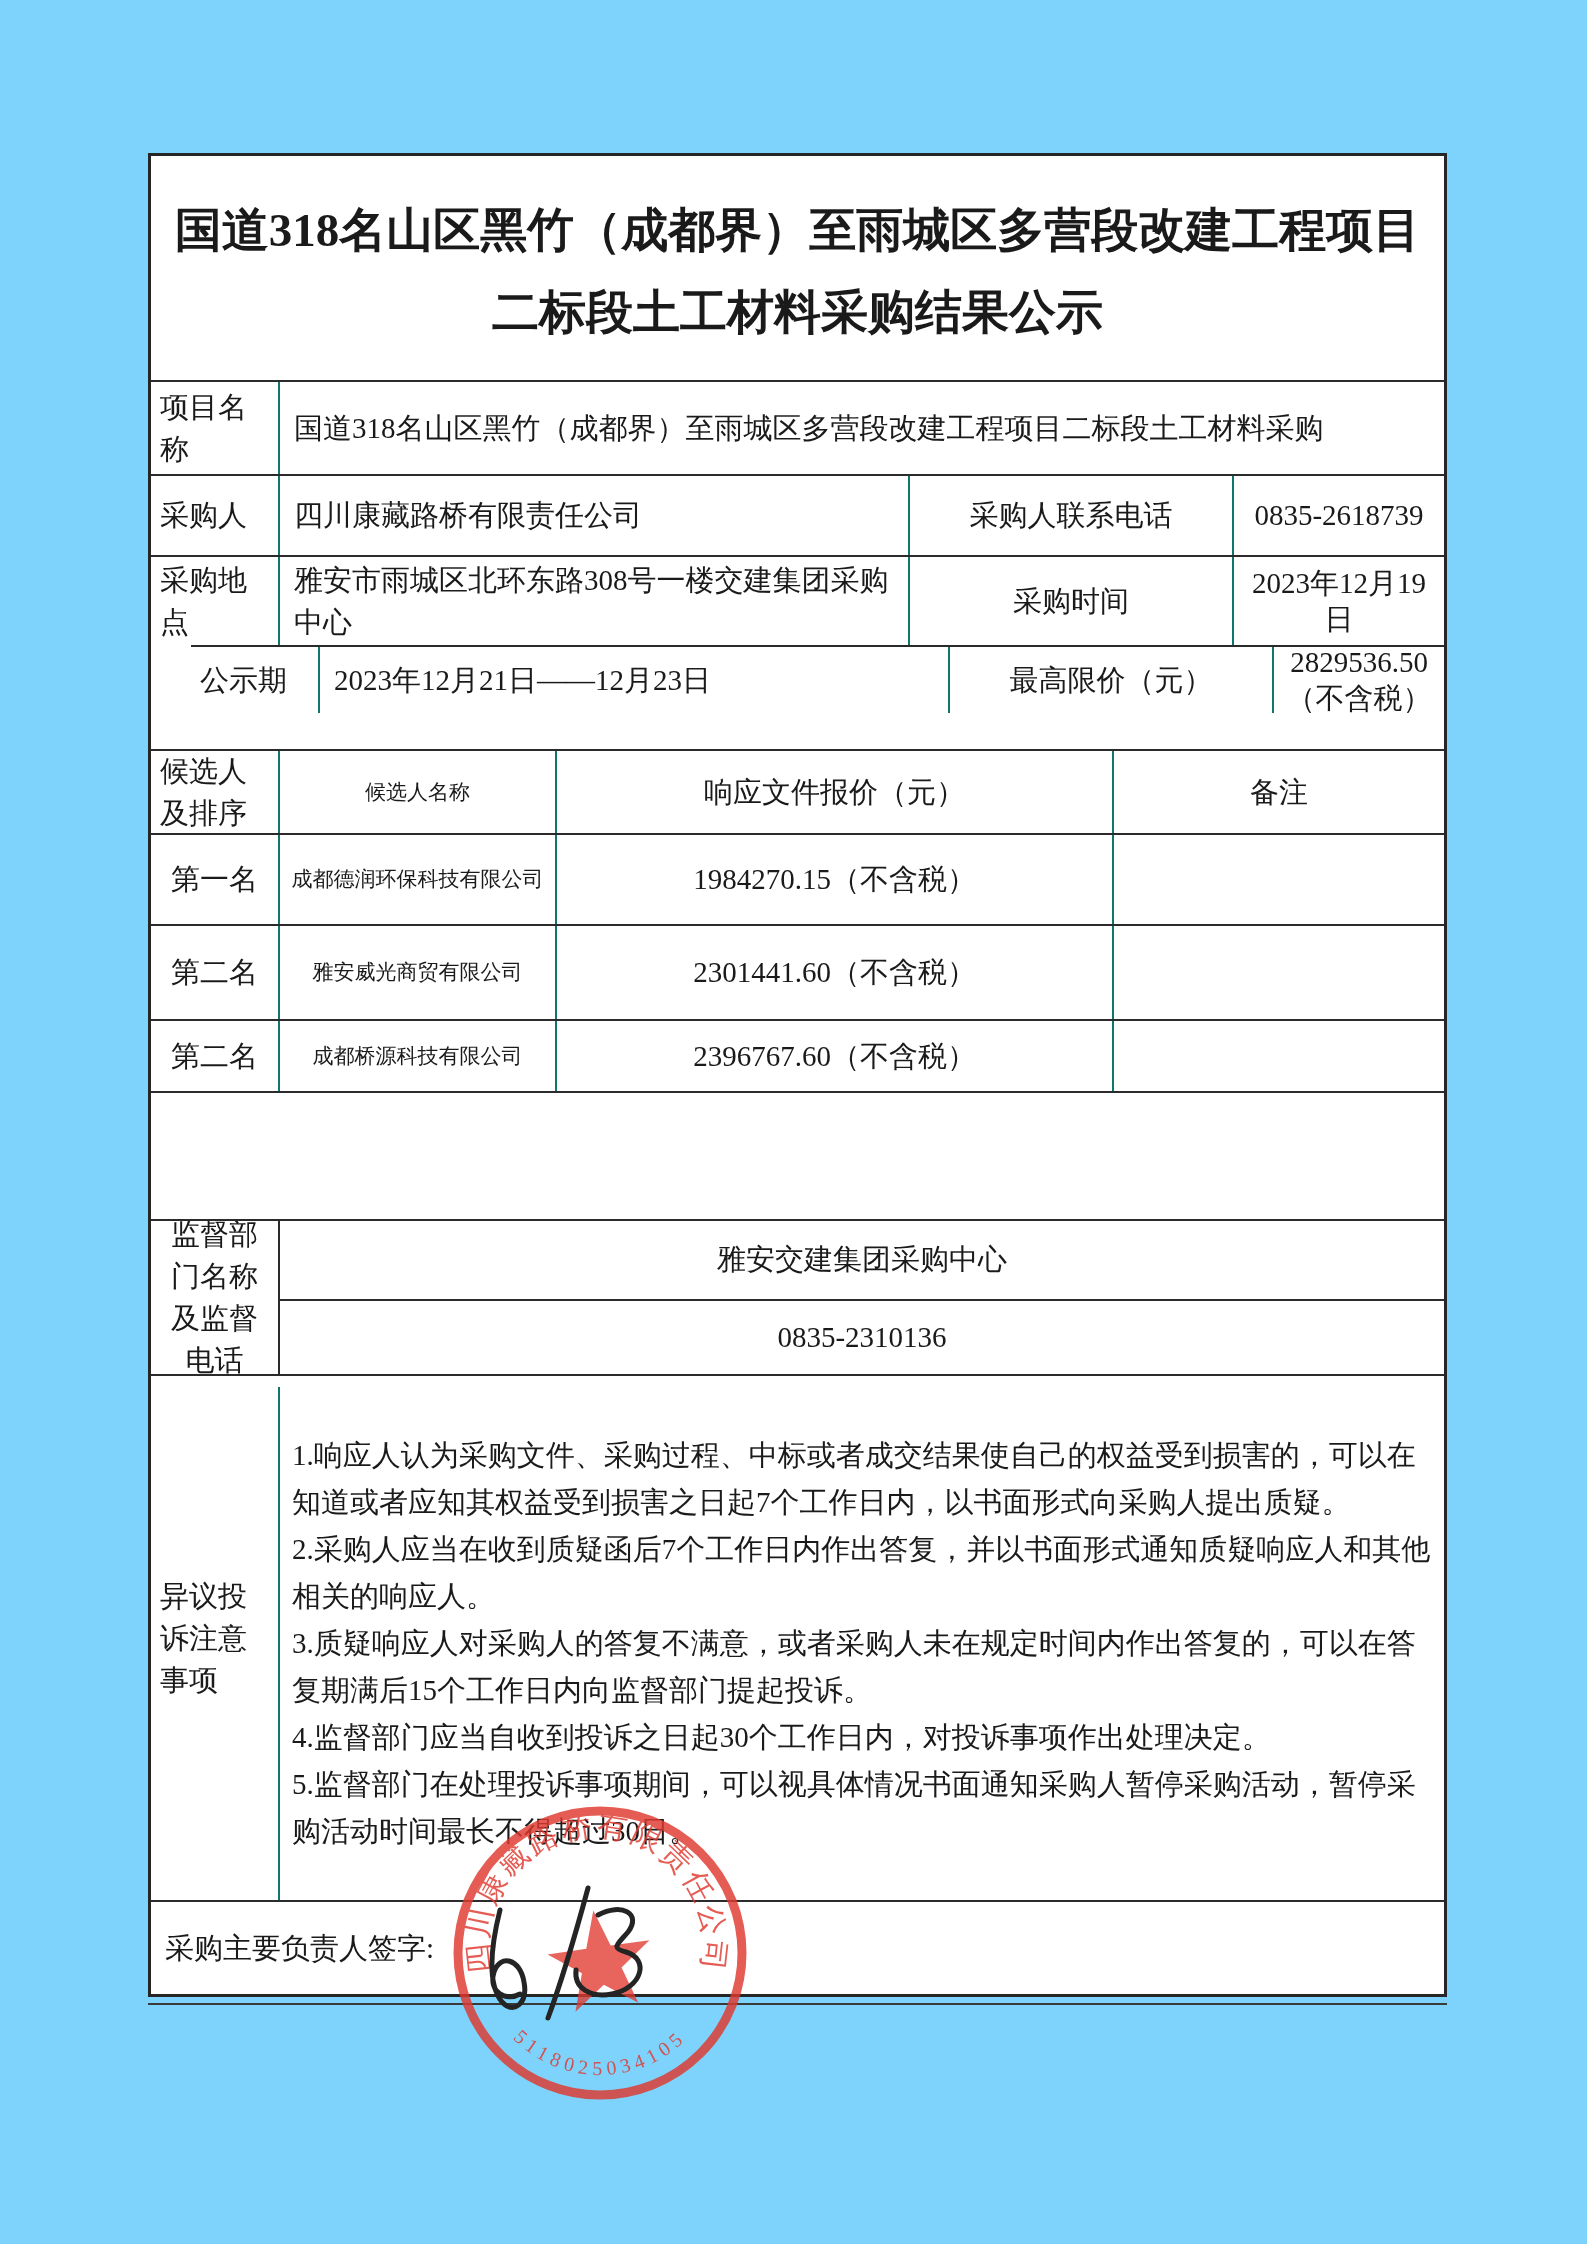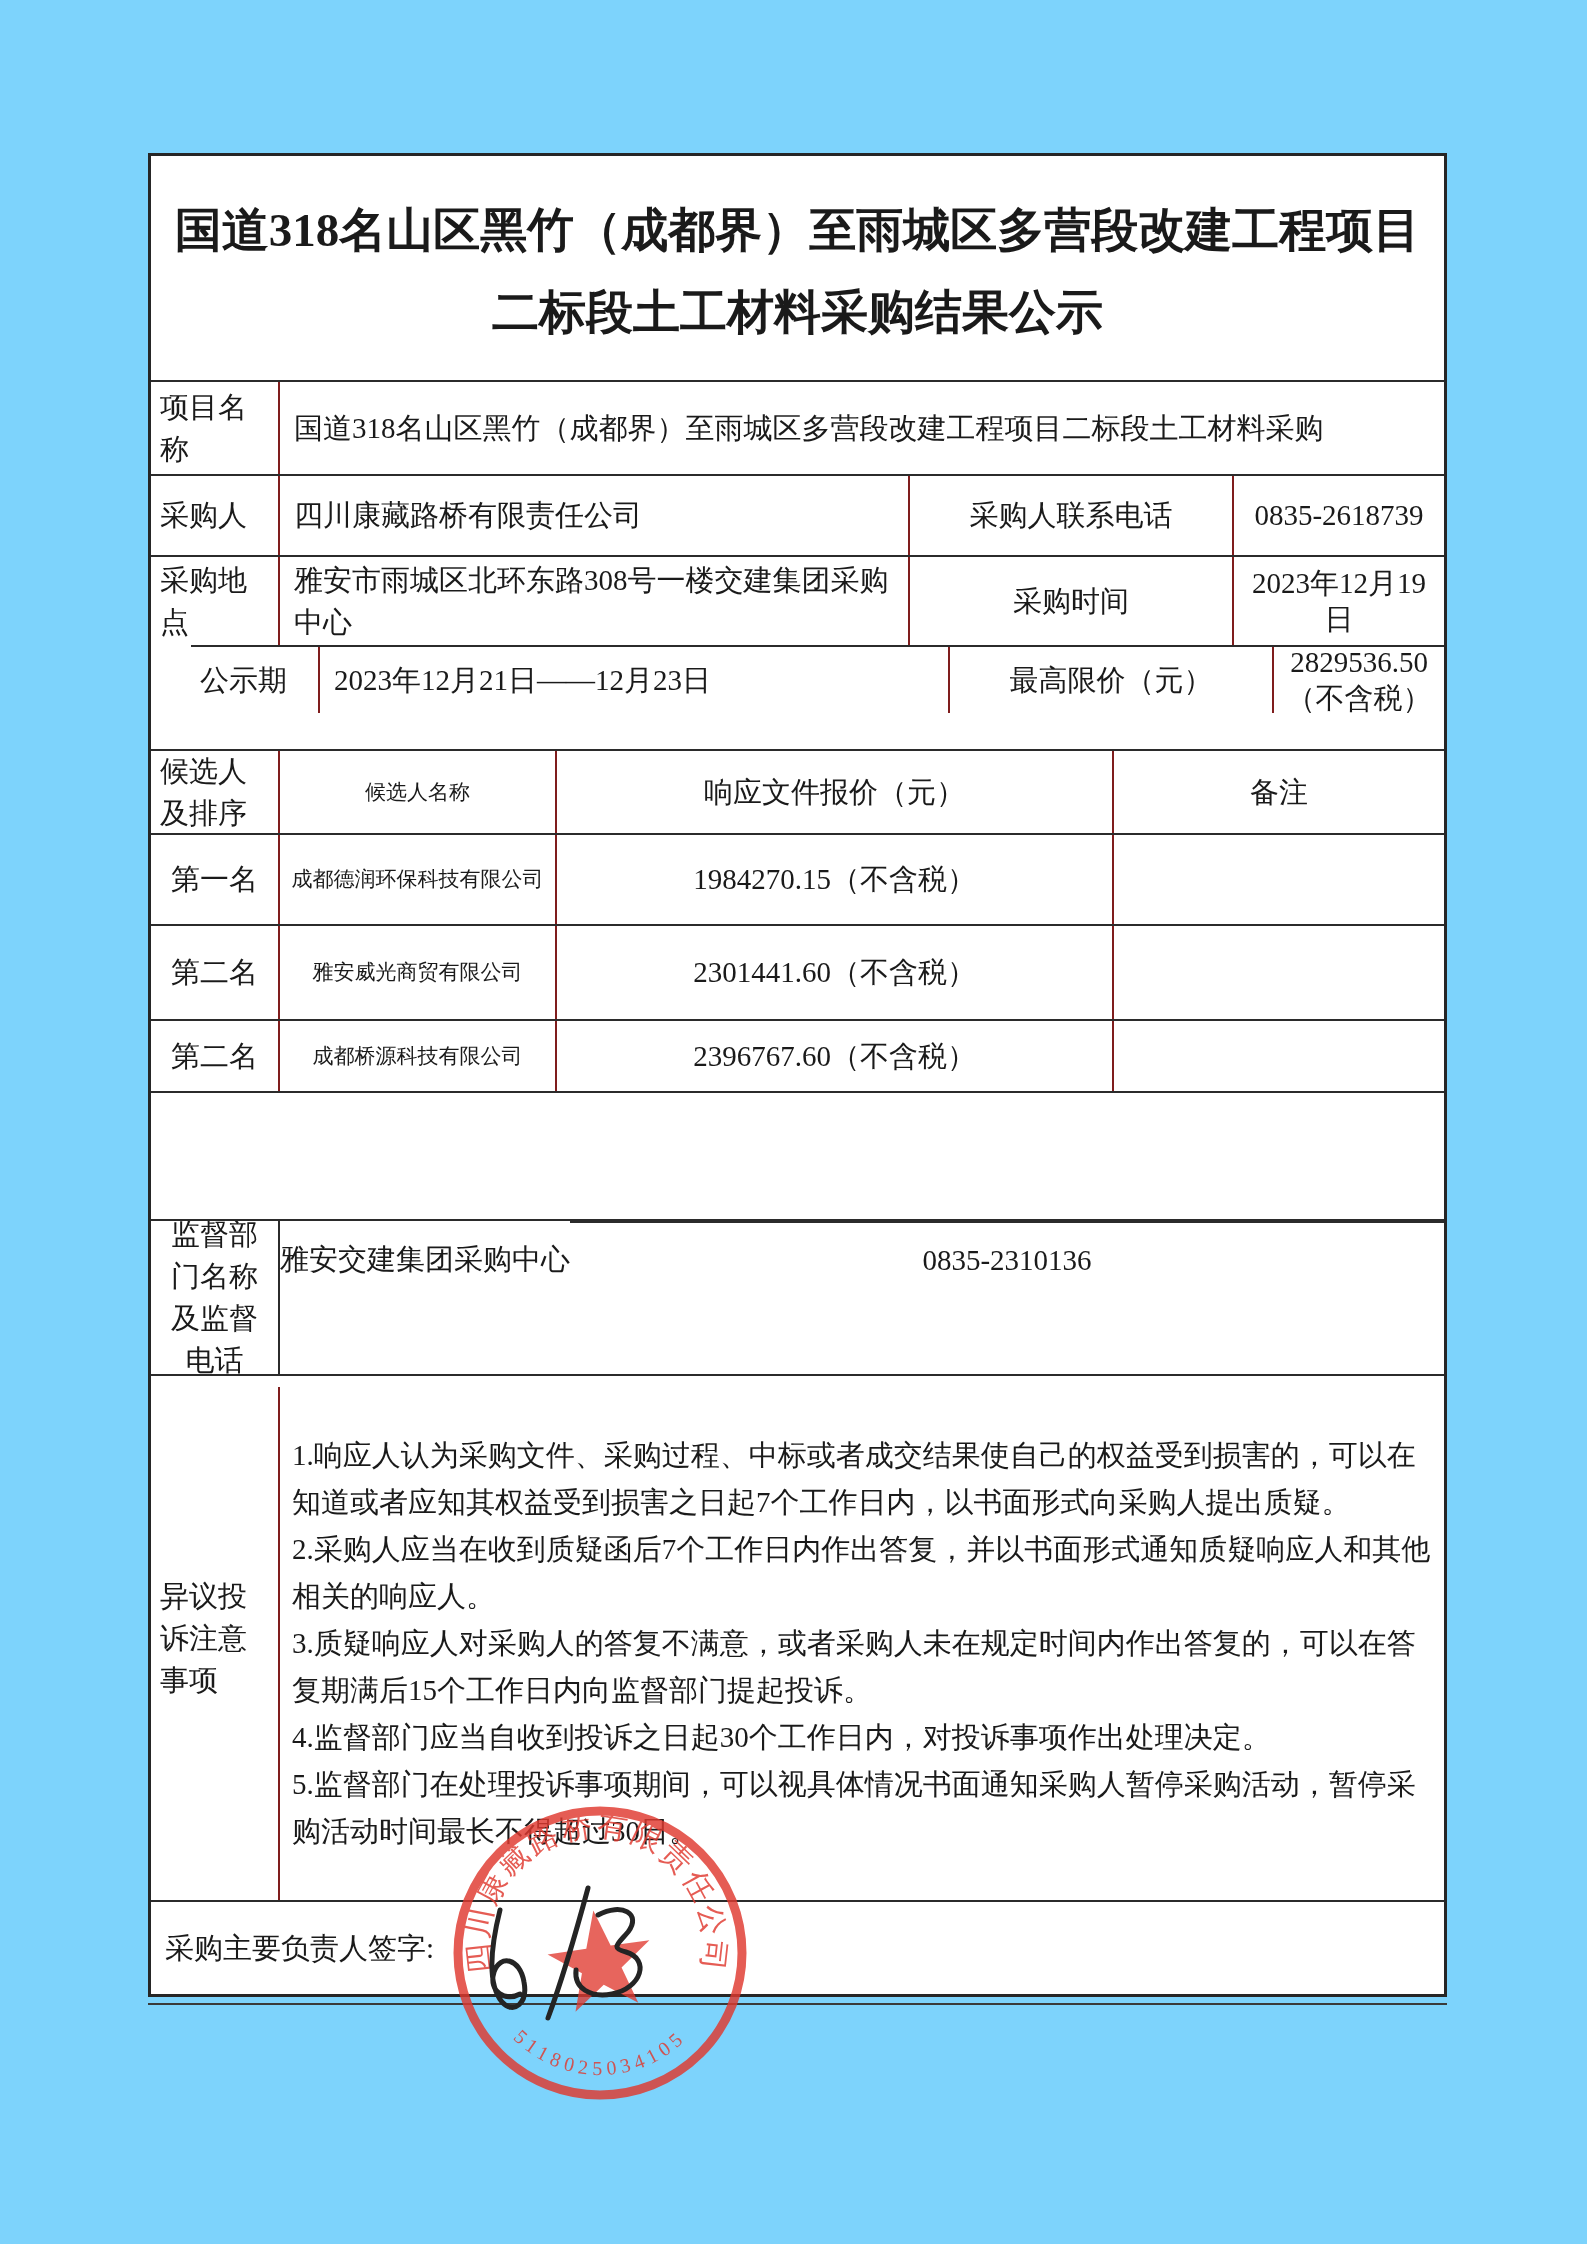--- a/index.html
+++ b/index.html
@@ -12,21 +12,21 @@
   .page{position:absolute;inset:0;background:#7dd3fc;}
 
   
   .tbl{
     position:absolute;left:148px;top:153px;width:1299px;height:1844px;
     border:3px solid #262626;box-sizing:border-box;background:#fff;
     display:flex;flex-direction:column;
   }
   .row{display:flex;flex-direction:row;box-sizing:border-box;border-top:2px solid #2b2b2b;}
   .row:first-child{border-top:none;}
-  .cell{box-sizing:border-box;border-left:2px solid #7f1d1d;display:flex;align-items:center;
+  .cell{box-sizing:border-box;border-left:2px solid #0f766e;display:flex;align-items:center;
         font-size:29px;line-height:1.45;overflow:hidden;}
   .cell:first-child{border-left:none;}
 
   .c-label{width:127px;flex:none;padding:4px 4px 4px 9px;justify-content:flex-start;text-align:left;}
   .c-rank{width:127px;flex:none;justify-content:center;text-align:center;}
   .c-v1{width:630px;flex:none;padding:4px 10px 4px 14px;justify-content:flex-start;text-align:left;}
   .c-l2{width:324px;flex:none;justify-content:center;text-align:center;padding:2px 4px;}
   .c-v2{flex:1;justify-content:center;text-align:center;padding:2px 6px;line-height:1.25;}
   .c-name{width:277px;flex:none;justify-content:center;text-align:center;font-size:21px;padding:2px 2px;}
   .c-price{width:557px;flex:none;justify-content:center;text-align:center;padding:2px 6px;}
@@ -44,21 +44,21 @@
   .r-publicity{height:68px;margin-left:40px;}
   .r-candheader{height:84px;margin-top:36px;}
   .r-cand1{height:93px;}
   .r-cand2{height:98px;}
   .r-cand3{height:74px;}
   .r-other{height:131px;}
   .r-supervision{height:155px;}
   .r-objection{height:540px;}
   .r-sign{height:97px;}
 
-  .sup-col{flex:1;display:flex;flex-direction:row;border-left:2px solid #2b2b2b;box-sizing:border-box;}
+  .sup-col{flex:1;display:flex;flex-direction:column;border-left:2px solid #2b2b2b;box-sizing:border-box;}
   .sup-row{box-sizing:border-box;display:flex;align-items:center;justify-content:center;text-align:center;font-size:29px;}
   .sup-row.top{height:78px;}
   .sup-row.bottom{height:77px;border-top:2px solid #2b2b2b;flex:1;}
 
   .objection-text{padding:6px 12px 6px 12px;margin-top:11px;}
   .objection-text .obj-line{font-size:29px;line-height:47px;text-align:left;}
 
   .hdr{justify-content:center;text-align:center;padding:2px 4px;}
 
   

